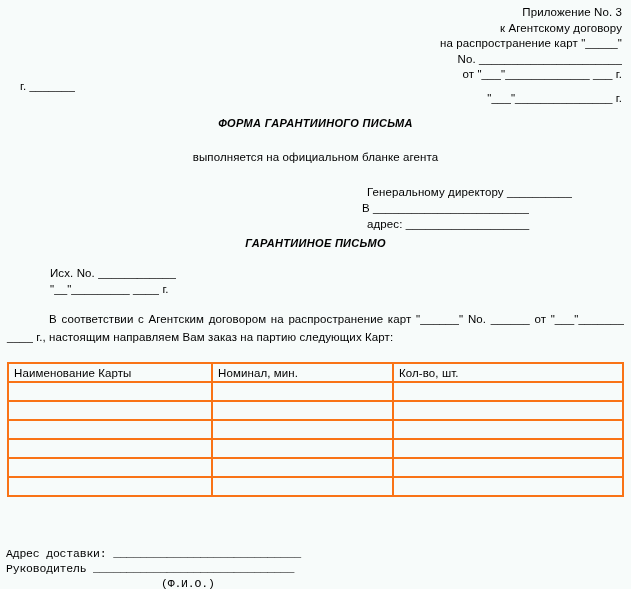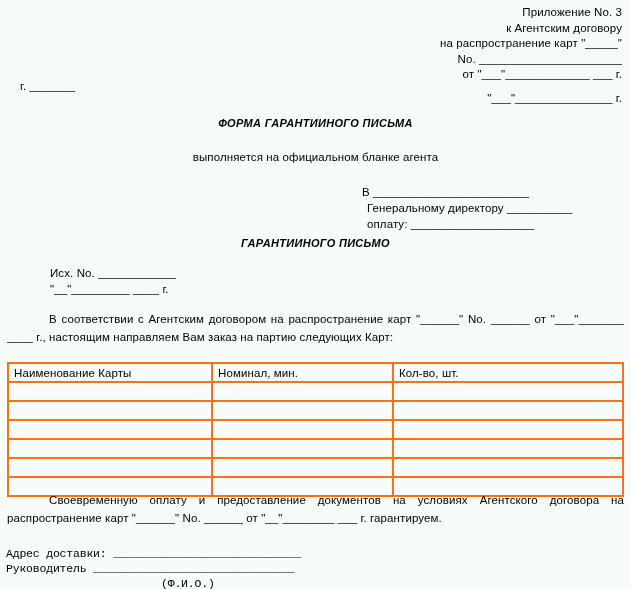--- a/index.html
+++ b/index.html
@@ -179,39 +179,39 @@
     padding-left: 155px;
   }
 </style>
 </head>
 <body>
 
 <div class="page">
 
   <div id="header-block">
     <span class="hline">Приложение No. 3</span>
-    <span class="hline">к Агентским договору</span>
+    <span class="hline">к Агентскому договору</span>
     <span class="hline">на распространение карт "_____"</span>
     <span class="hline">No. ______________________</span>
     <span class="hline">от "___"_____________ ___ г.</span>
     <span class="hline gap">"___"_______________ г.</span>
   </div>
 
   <div class="t" id="city-line">г. _______</div>
 
   <div class="t bold" id="form-title">ФОРМА ГАРАНТИИНОГО ПИСЬМА</div>
   <div class="t" id="form-subtitle">выполняется на официальном бланке агента</div>
 
   <div id="addressee-block">
+    <span class="aline indent">Генеральному директору __________</span>
     <span class="aline">В ________________________</span>
-    <span class="aline indent">Генеральному директору __________</span>
-    <span class="aline indent">оплату: ___________________</span>
-  </div>
-
-  <div class="t bold" id="letter-title">ГАРАНТИИНОГО ПИСЬМО</div>
+    <span class="aline indent">адрес: ___________________</span>
+  </div>
+
+  <div class="t bold" id="letter-title">ГАРАНТИИНОЕ ПИСЬМО</div>
 
   <div id="outref-block">
     <span class="oline">Исх. No. ____________</span>
     <span class="oline">"__"_________ ____ г.</span>
   </div>
 
   <div class="para" id="body-para-1"><span class="indent-run"></span><span>В соответствии с Агентским договором на распространение карт "______" No. ______ от "___"_______ ____ г., настоящим направляем Вам заказ на партию следующих Карт:</span></div>
 
   <table id="cards-table">
     <colgroup>
@@ -253,21 +253,20 @@
         <td></td>
       </tr>
       <tr>
         <td></td>
         <td></td>
         <td></td>
       </tr>
     </tbody>
   </table>
 
-  <div class="para" id="body-para-2"><span class="indent-run"></span><span>Своевременную оплату и предоставление документов на условиях Агентского договора на распространение карт "______" No. ______ от "__"________ ___ г. гарантируем.</span></div>
 
   <div id="signature-block">
     <span class="sline">Адрес доставки: ____________________________</span>
     <span class="sline">Руководитель ______________________________</span>
     <span class="sline fio">(Ф.И.О.)</span>
   </div>
 
 </div>
 
 </body></html>

